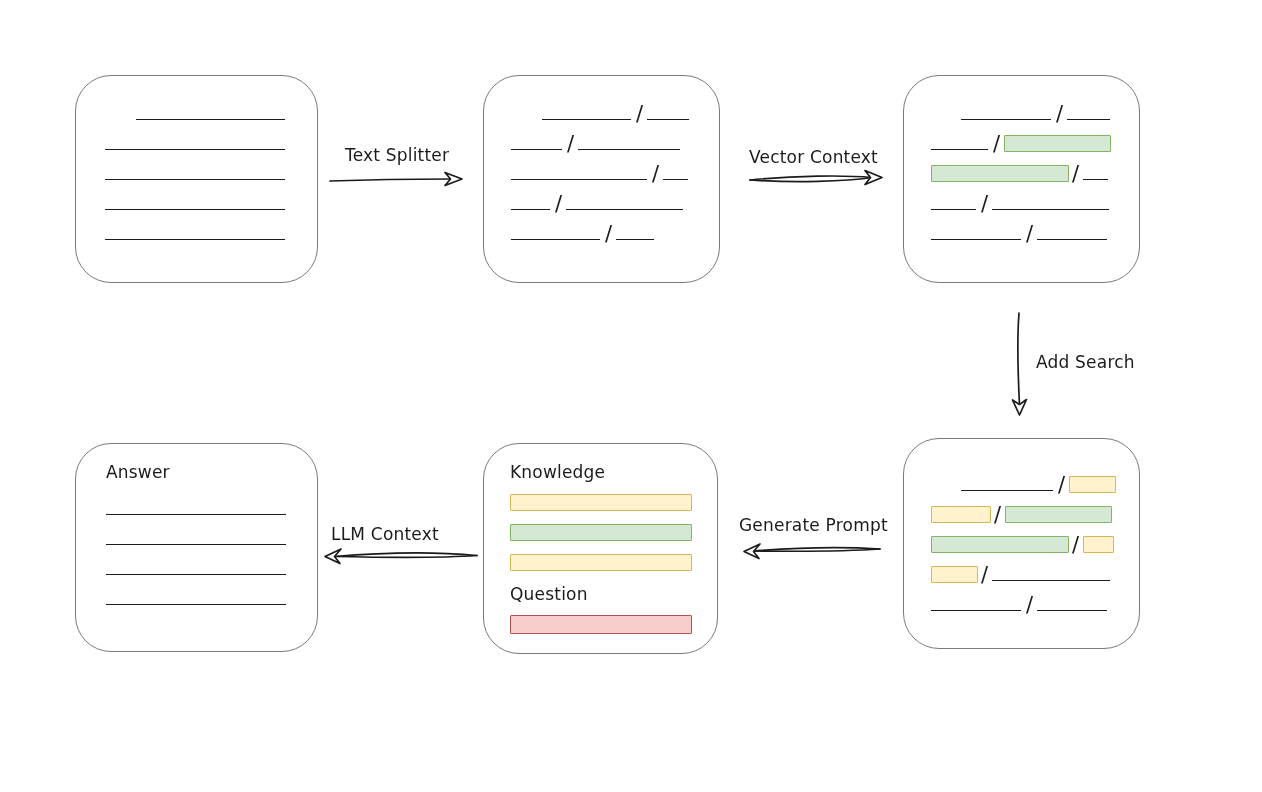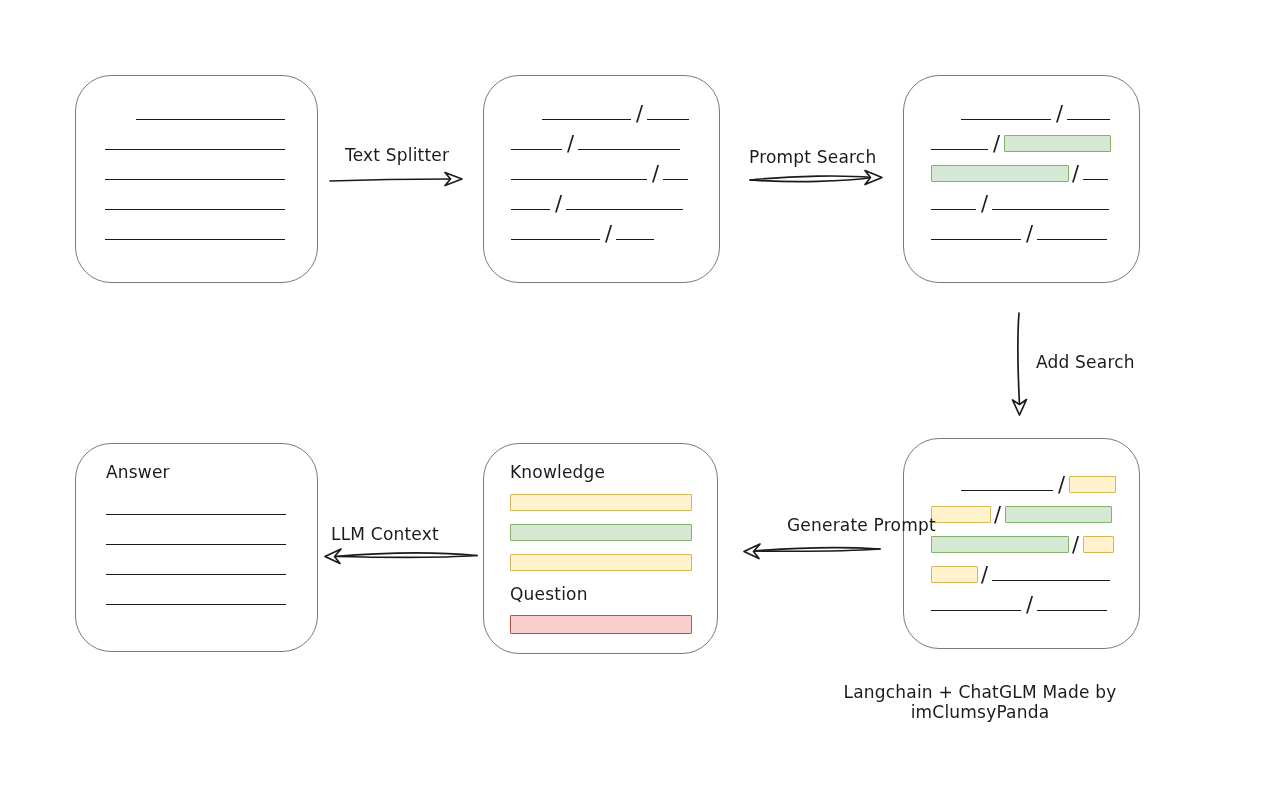--- a/index.html
+++ b/index.html
@@ -33,21 +33,21 @@
   .box-prompt .question-label{margin-top:1px;margin-bottom:11px;}
   .box-answer .box-label{margin-bottom:15px;}
   .bars .row{height:17px;margin-bottom:13px;}
   .question-bars .row{height:19px;}
   .question-bars .seg-chunk{height:19px;border-width:1.7px;}
 
   .arrow-label{position:absolute;font-size:17px;white-space:nowrap;letter-spacing:.2px;}
   .lbl-text-splitter{left:345px;top:145px;}
   .lbl-vector-search{left:749px;top:147px;}
   .lbl-add-context{left:1036px;top:352px;}
-  .lbl-generate-prompt{left:739px;top:515px;margin-left:48px;}
+  .lbl-generate-prompt{left:739px;top:515px;}
   .lbl-llm-response{left:331px;top:524px;}
 
   .caption{position:absolute;left:780px;top:682px;width:400px;text-align:center;font-size:17px;letter-spacing:.2px;}
 
   .arrows-layer{position:absolute;left:0;top:0;width:1262px;height:792px;pointer-events:none;}
   .arrows-layer path{stroke:#1b1b1b;stroke-width:1.7;fill:none;stroke-linecap:round;stroke-linejoin:round;}
   .arrows-layer path.head{fill:#ffffff;}
 </style>
 </head>
 <body>
@@ -201,26 +201,25 @@
         <div class="row">
           <span class="seg-line" style="width: 180px;"></span>
         </div>
         <div class="row">
           <span class="seg-line" style="width: 180px;"></span>
         </div>
       </div>
   </div>
 
   <div class="arrow-label lbl-text-splitter">Text Splitter</div>
-  <div class="arrow-label lbl-vector-search">Prompt Search</div>
+  <div class="arrow-label lbl-vector-search">Vector Context</div>
   <div class="arrow-label lbl-add-context">Add Search</div>
   <div class="arrow-label lbl-generate-prompt">Generate Prompt</div>
   <div class="arrow-label lbl-llm-response">LLM Context</div>
 
-  <div class="caption">Langchain + ChatGLM Made by imClumsyPanda</div>
 
   <svg class="arrows-layer" viewBox="0 0 1262 792" xmlns="http://www.w3.org/2000/svg">
     <g>
       <path d="M330 181 C372 179.5 420 179 451 179"></path>
       <path class="head" d="M445 172.5 L462 179 L445 185.5 L450.5 179 Z"></path>
     </g>
     <g>
       <path d="M750 180 C795 175.5 845 175 872 177.5"></path>
       <path d="M750 180 C795 183 845 181.5 872 177.5"></path>
       <path class="head" d="M865 170.5 L882 177.5 L865 184.5 L870.5 177.5 Z"></path>

